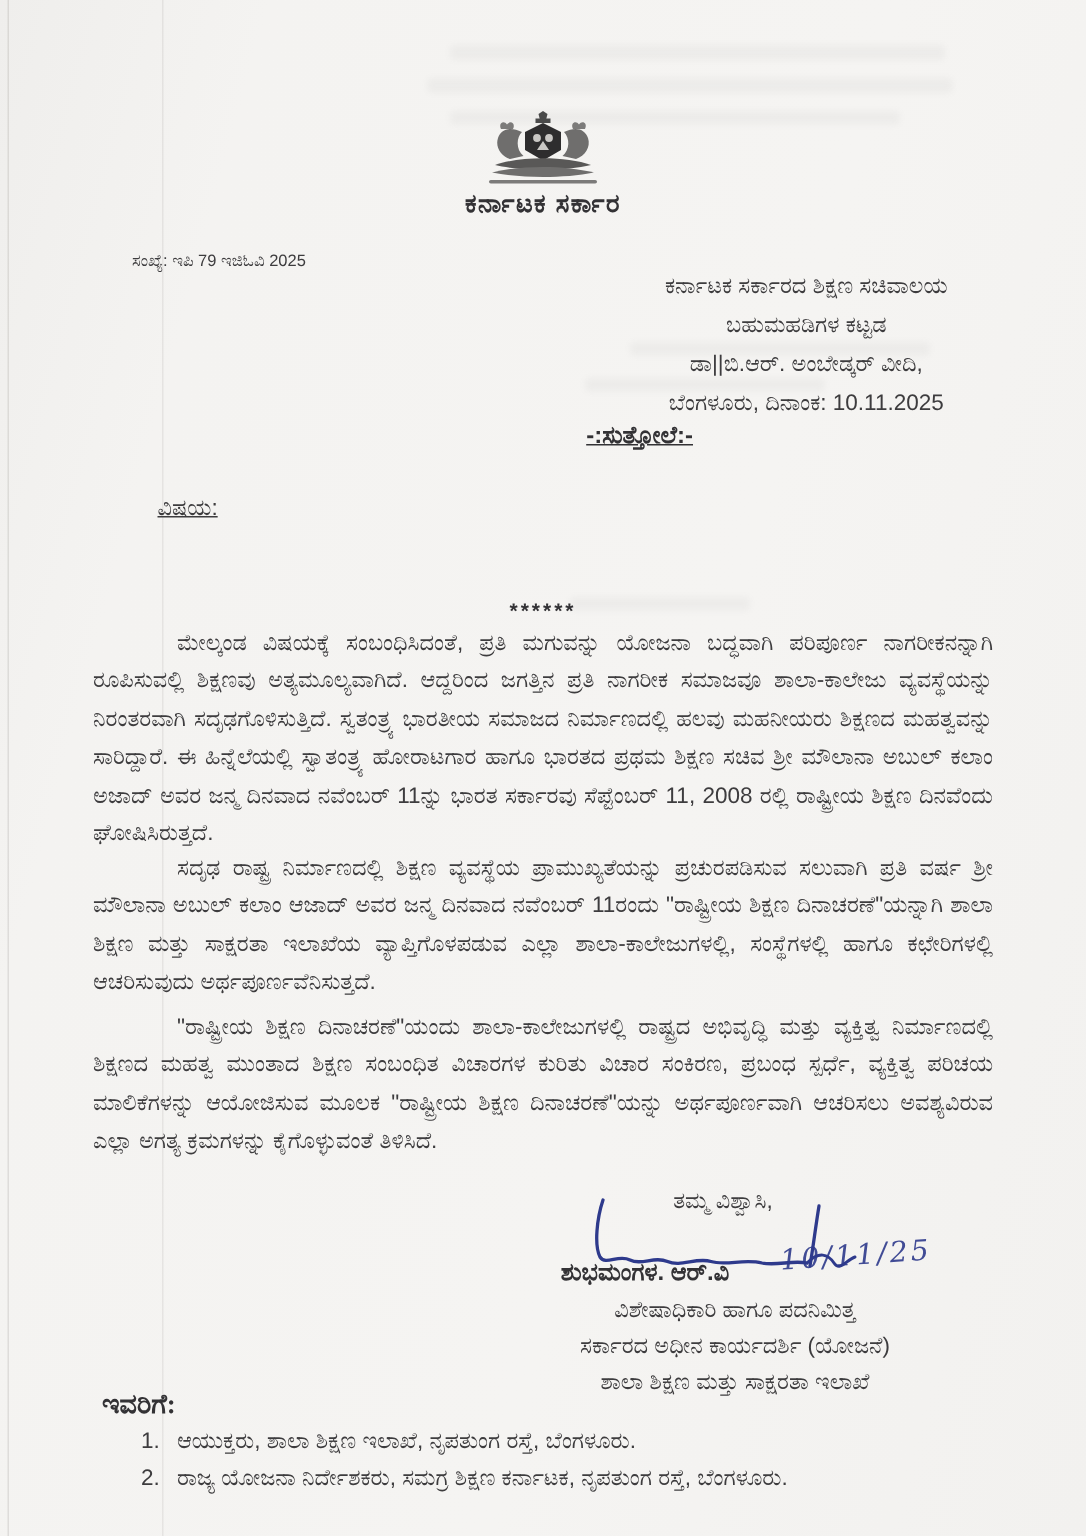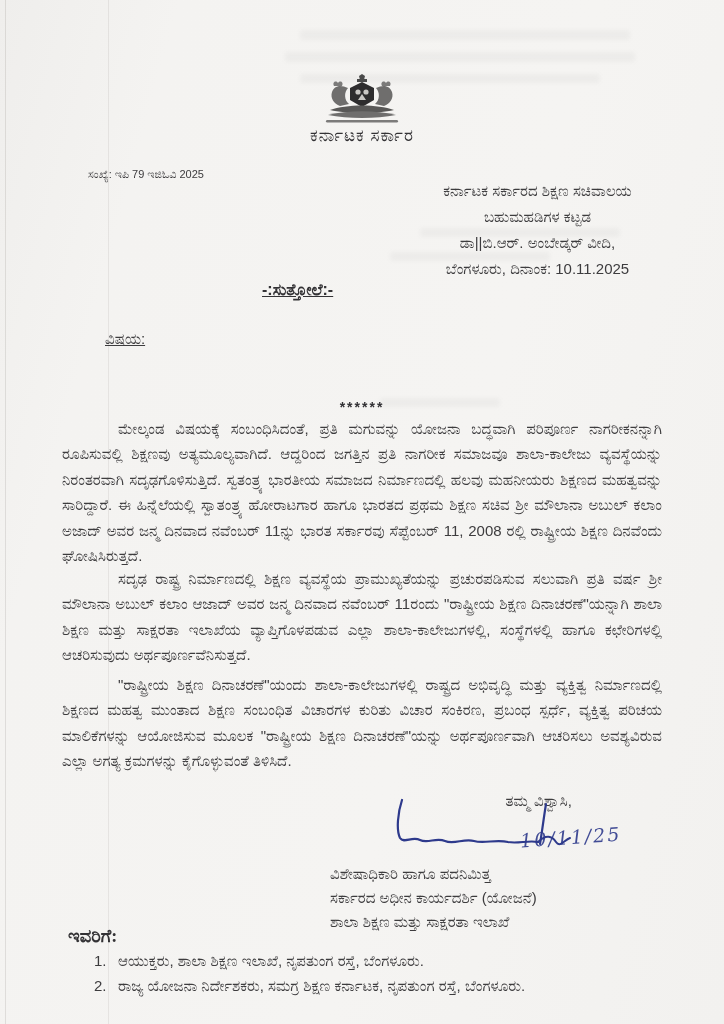--- a/index.html
+++ b/index.html
@@ -11,44 +11,44 @@
     overflow:hidden;
     font-family:"Liberation Sans","DejaVu Sans",sans-serif;
     color:#3d3c3e;
   }
   .fold{position:absolute;top:0;bottom:0;width:1px;background:rgba(90,85,80,.14);}
   .fold.f1{left:5px;}
   .fold.f2{left:108px;opacity:.7;}
   .bleed{position:absolute;background:#8a8a8a;opacity:.07;filter:blur(2px);border-radius:3px;}
   .emblem-wrap{position:absolute;left:322px;top:74px;width:80px;height:52px;}
   .govt-title{position:absolute;left:232px;top:126px;width:260px;text-align:center;
-    font-size:17px;font-weight:normal;letter-spacing:1px;color:#333235;}
+    font-size:17px;font-weight:bold;letter-spacing:1px;color:#333235;}
   .ref-no{position:absolute;left:88px;top:168px;font-size:11px;}
   .addr{position:absolute;left:375px;top:178px;width:325px;text-align:center;
     font-size:15px;line-height:26px;}
-  .circ-head{position:absolute;left:262px;top:281px;width:200px;text-align:left;
+  .circ-head{position:absolute;left:262px;top:281px;width:200px;text-align:right;
     font-size:16px;font-weight:bold;text-decoration:underline;color:#333235;}
   .subj-label{position:absolute;left:105px;top:330px;font-size:15px;text-decoration:underline;}
   .subj-text{position:absolute;left:170px;top:316px;width:472px;font-size:15px;
     line-height:27px;text-align:justify;}
   .stars{position:absolute;left:262px;top:399px;width:200px;text-align:center;
     font-size:14px;font-weight:bold;letter-spacing:2px;color:#333235;}
   .para{position:absolute;left:62px;width:600px;font-size:15px;line-height:25.4px;
     text-align:justify;text-indent:56px;}
   .p1{top:416px;}
   .p2{top:566px;}
   .p3{top:672px;}
-  .sig-closing{position:absolute;left:392px;top:792px;width:180px;text-align:right;font-size:15px;}
+  .sig-closing{position:absolute;left:392px;top:792px;width:180px;text-align:center;font-size:15px;}
   .sig-scrawl{position:absolute;left:388px;top:796px;width:290px;height:62px;}
   .sig-date{position:absolute;left:520px;top:826px;font-size:19px;color:#2e3a8c;
     font-family:"DejaVu Serif",serif;font-style:italic;transform:rotate(-4deg);
     letter-spacing:2px;opacity:.9;}
   .sig-name{position:absolute;left:320px;top:839px;width:220px;text-align:center;
     font-size:16px;font-weight:bold;color:#333235;}
-  .sig-titles{position:absolute;left:330px;top:862px;width:320px;
+  .sig-titles{position:absolute;left:330px;top:862px;width:320px;text-align:center;
     font-size:15px;line-height:24px;}
   .to-label{position:absolute;left:68px;top:926px;font-size:18px;font-weight:bold;color:#333235;font-family:Liberation Serif, serif;}
   .to-list{position:absolute;left:94px;top:948px;width:600px;font-size:15px;line-height:25px;}
   .to-item{display:flex;gap:8px;}
   .to-item .num{min-width:16px;}
 </style>
 </head>
 <body>
 
 <div class="page">
@@ -111,20 +111,21 @@
 
   <div class="sig-scrawl">
     <svg width="290" height="62" viewBox="0 0 290 62">
       <path d="M14 4 C10 16 8 34 12 42 C16 48 24 40 32 44 C40 48 48 41 57 45 C66 49 76 42 86 45 C96 48 108 43 120 46 C130 48 140 44 150 46" fill="none" stroke="#2e3a8c" stroke-width="2.2" stroke-linecap="round"></path>
       <path d="M158 8 C156 20 154 36 152 48" fill="none" stroke="#2e3a8c" stroke-width="2.2" stroke-linecap="round"></path>
       <path d="M150 46 C158 38 164 40 168 46 C172 52 176 44 182 42" fill="none" stroke="#2e3a8c" stroke-width="2" stroke-linecap="round"></path>
     </svg>
   </div>
   <div class="sig-date">10/11/25</div>
 
+  <div class="sig-name">ಶುಭಮಂಗಳ. ಆರ್.ವಿ</div>
 
   <div class="sig-titles">
     <div>ವಿಶೇಷಾಧಿಕಾರಿ ಹಾಗೂ ಪದನಿಮಿತ್ತ</div>
     <div>ಸರ್ಕಾರದ ಅಧೀನ ಕಾರ್ಯದರ್ಶಿ (ಯೋಜನೆ)</div>
     <div>ಶಾಲಾ ಶಿಕ್ಷಣ ಮತ್ತು ಸಾಕ್ಷರತಾ ಇಲಾಖೆ</div>
   </div>
 
   <div class="to-label">ಇವರಿಗೆ:</div>
 
   <div class="to-list">

